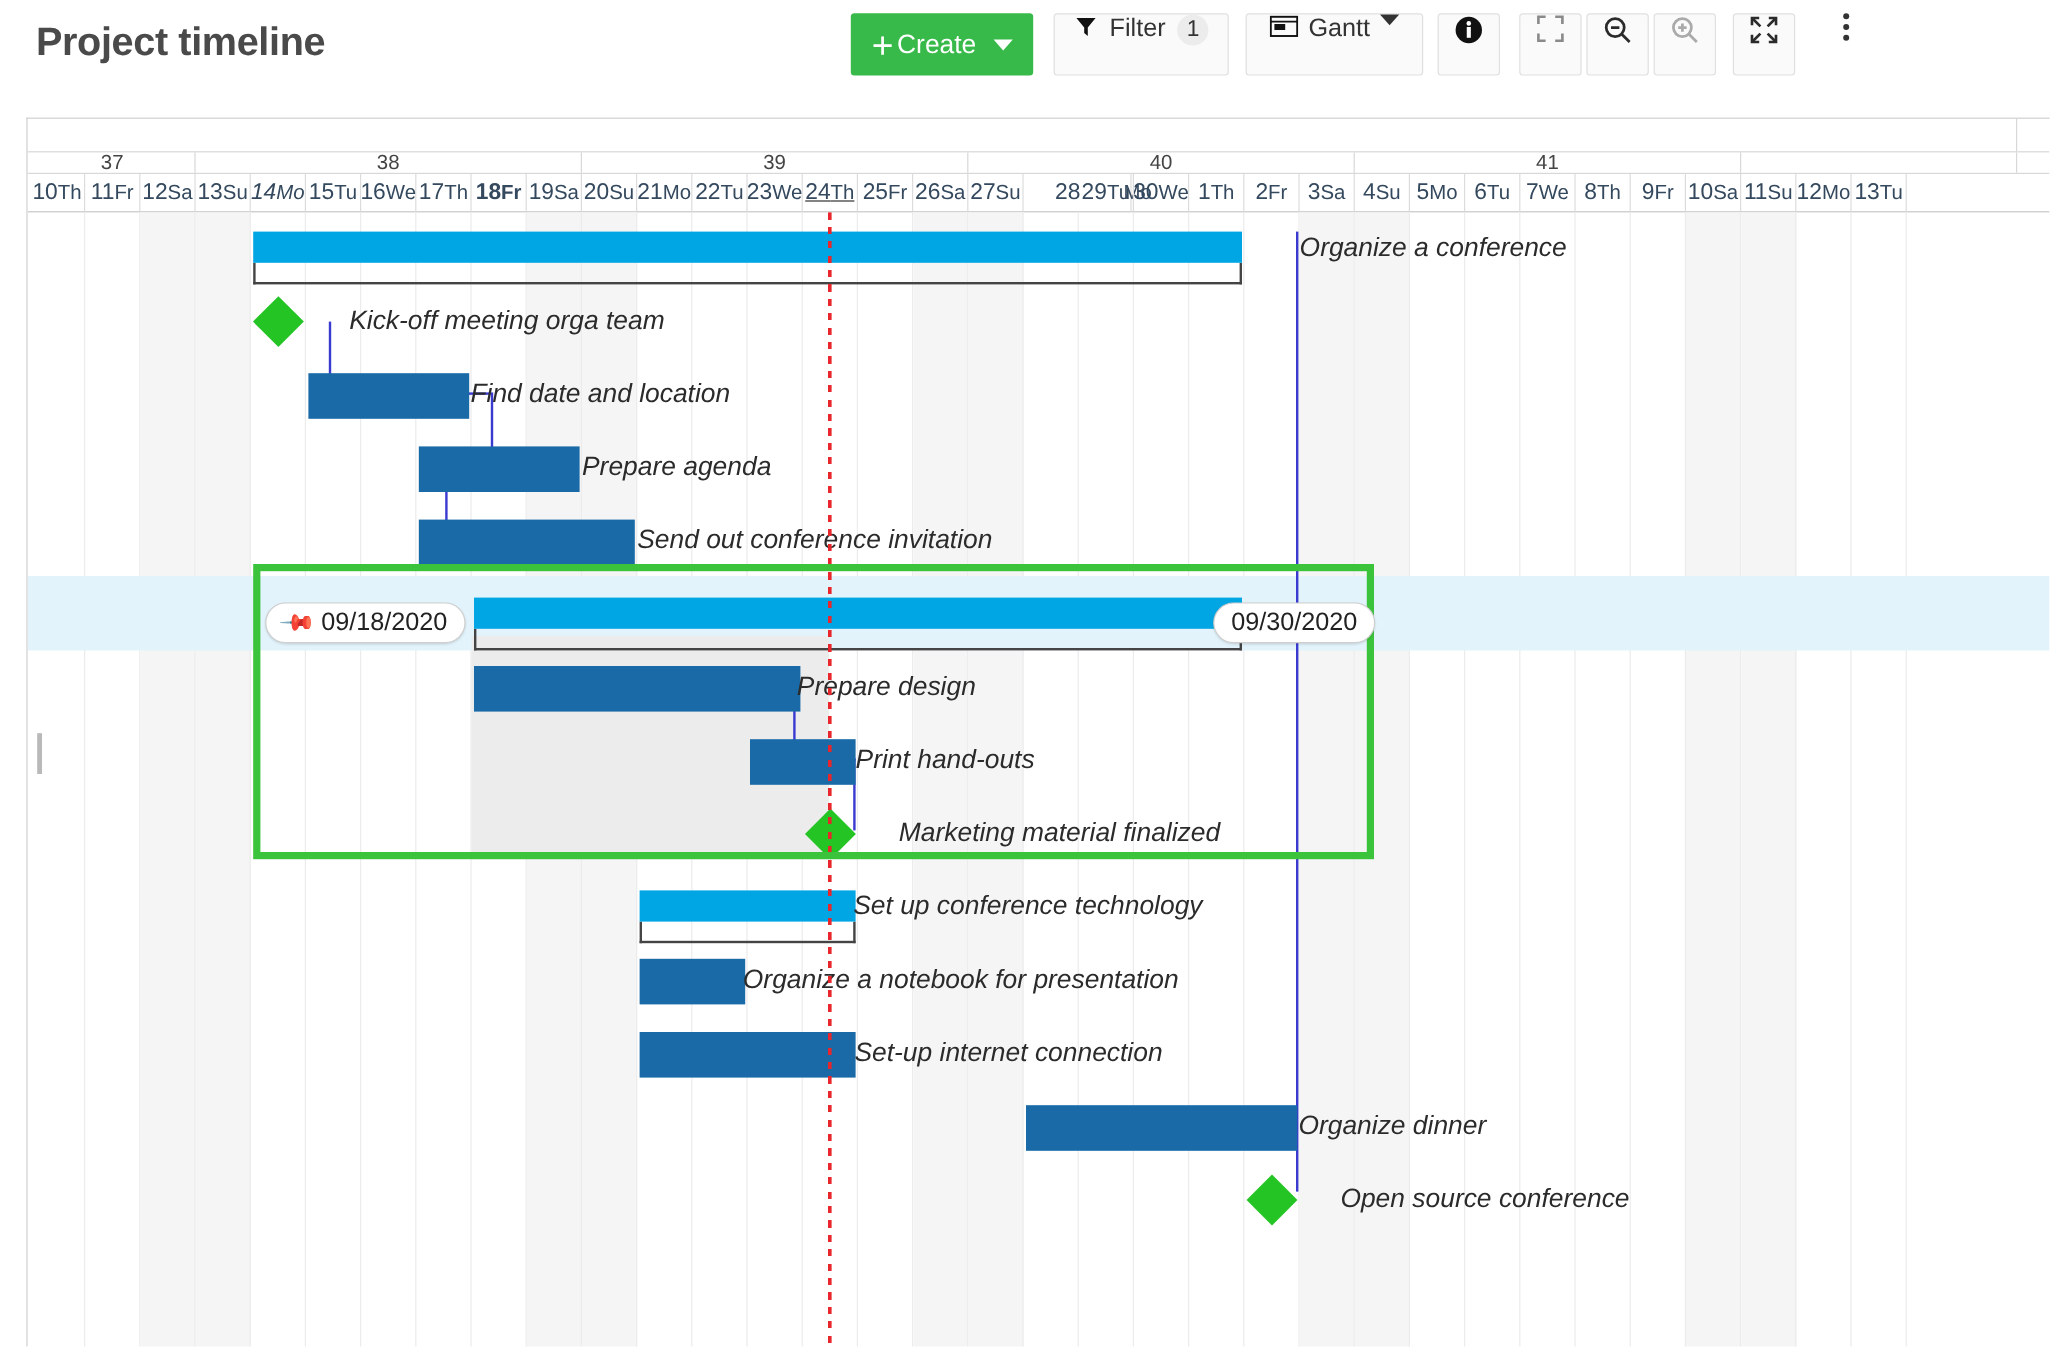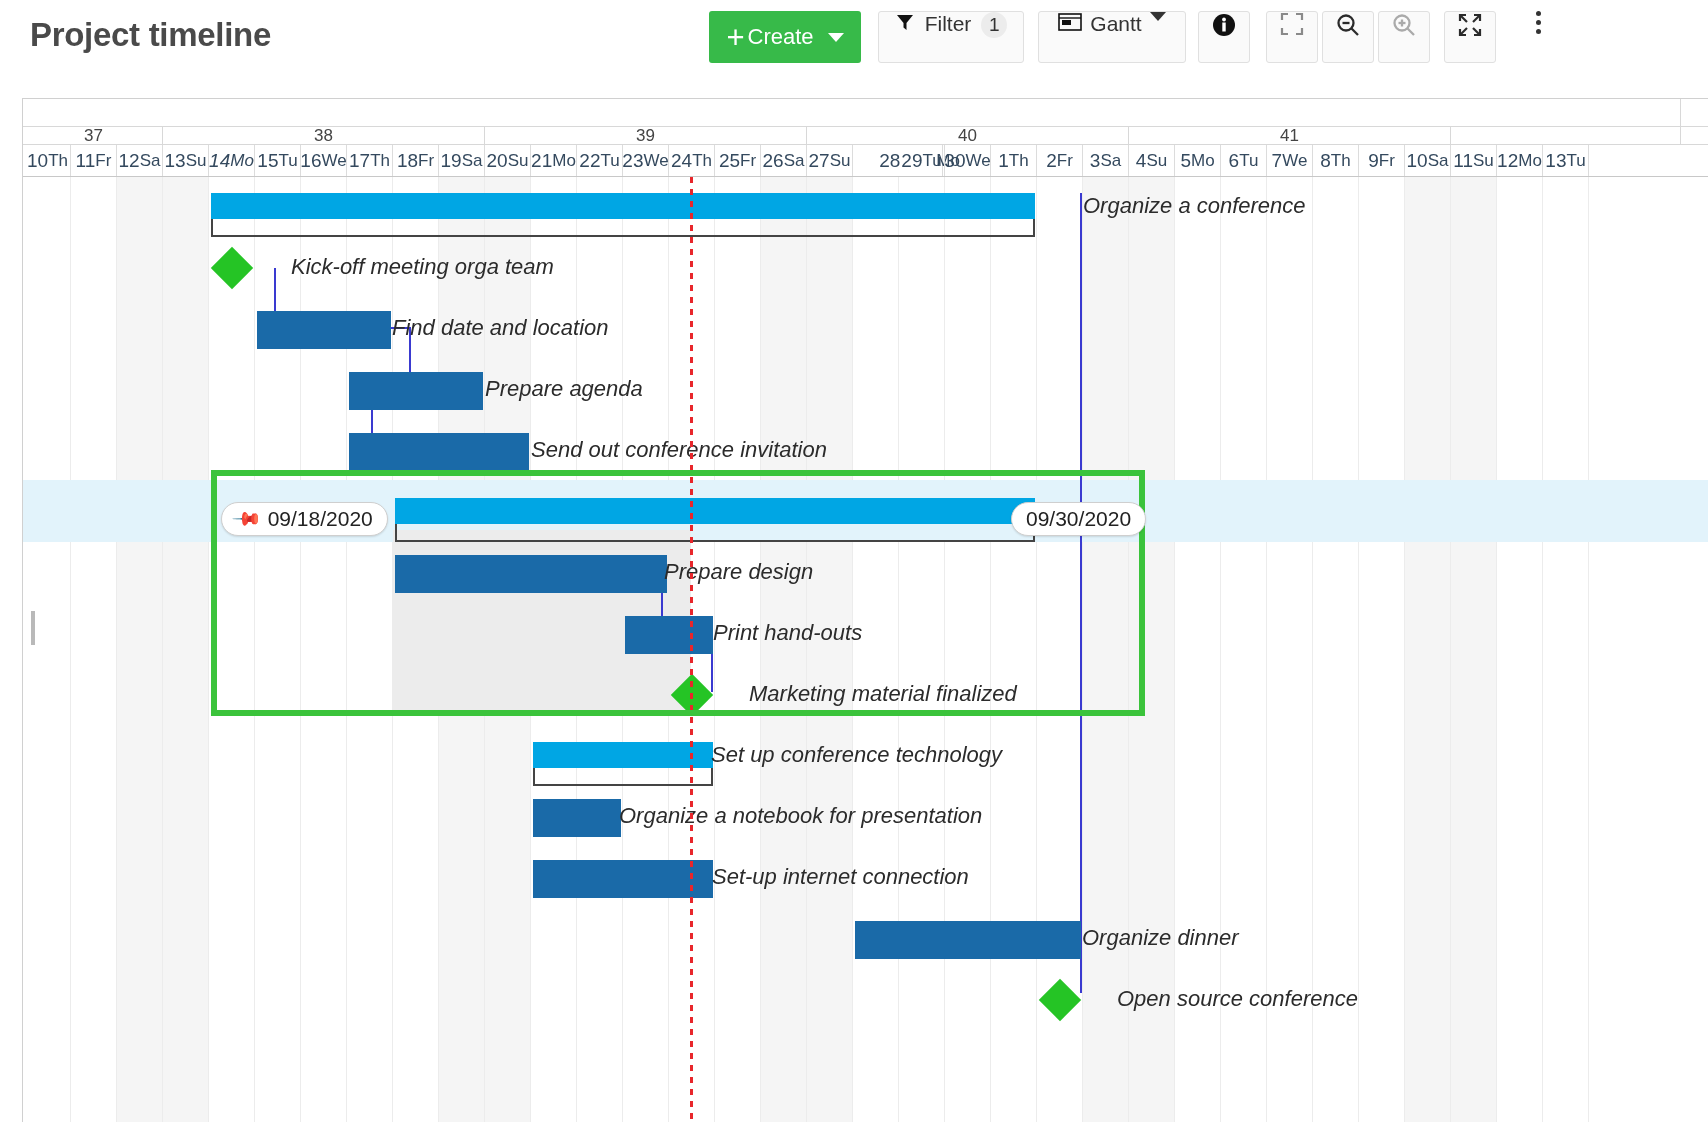--- a/index.html
+++ b/index.html
@@ -291,21 +291,21 @@
         <span class="dwk">Tu</span>
       </div>
       <div class="hdr-day" style="left: 278px;">
         <span class="dnum">16</span>
         <span class="dwk">We</span>
       </div>
       <div class="hdr-day" style="left: 324px;">
         <span class="dnum">17</span>
         <span class="dwk">Th</span>
       </div>
-      <div class="hdr-day" style="left: 370px;">
+      <div class="hdr-day" style="left: 370px; font-weight: bold;">
         <span class="dnum">18</span>
         <span class="dwk">Fr</span>
       </div>
       <div class="hdr-day" style="left: 416px;">
         <span class="dnum">19</span>
         <span class="dwk">Sa</span>
       </div>
       <div class="hdr-day" style="left: 462px;">
         <span class="dnum">20</span>
         <span class="dwk">Su</span>
@@ -315,21 +315,21 @@
         <span class="dwk">Mo</span>
       </div>
       <div class="hdr-day" style="left: 554px;">
         <span class="dnum">22</span>
         <span class="dwk">Tu</span>
       </div>
       <div class="hdr-day" style="left: 600px;">
         <span class="dnum">23</span>
         <span class="dwk">We</span>
       </div>
-      <div class="hdr-day" style="left: 646px;">
+      <div class="hdr-day" style="left: 646px; text-decoration: underline;">
         <span class="dnum">24</span>
         <span class="dwk">Th</span>
       </div>
       <div class="hdr-day" style="left: 692px;">
         <span class="dnum">25</span>
         <span class="dwk">Fr</span>
       </div>
       <div class="hdr-day" style="left: 738px;">
         <span class="dnum">26</span>
         <span class="dwk">Sa</span>

